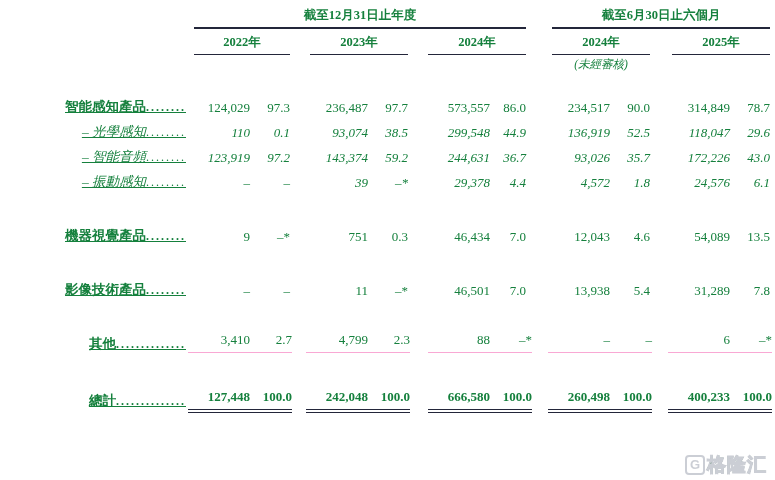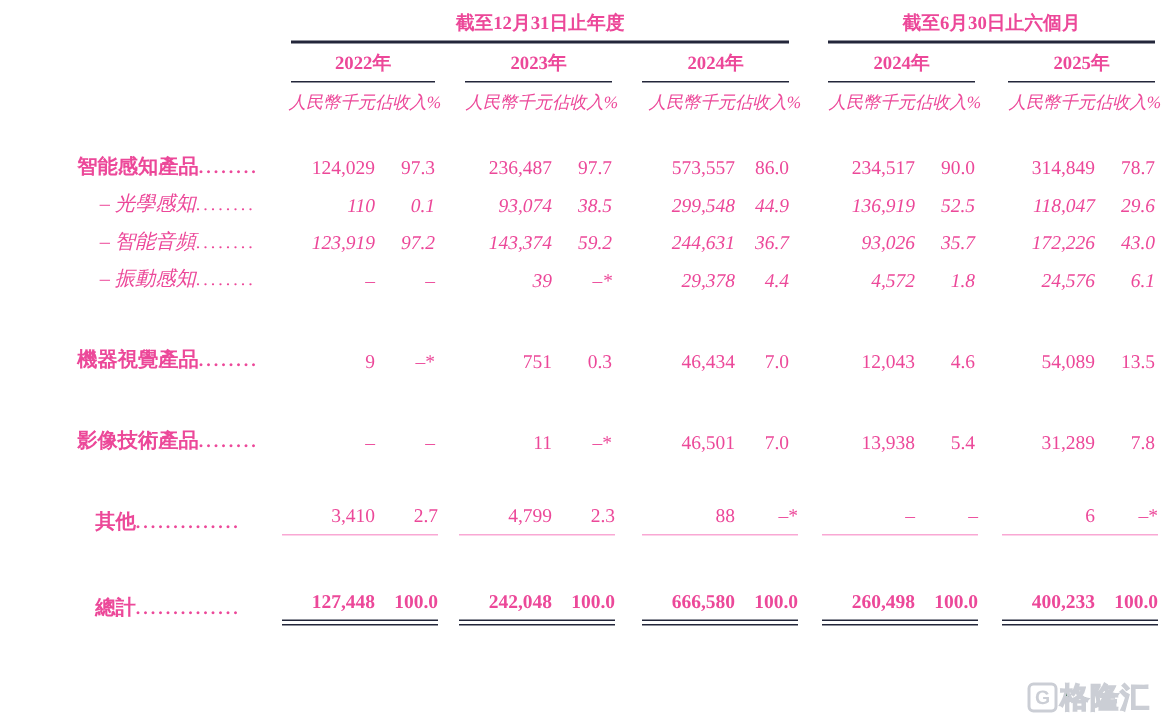--- a/index.html
+++ b/index.html
@@ -12,21 +12,21 @@
   .page {
     position: relative;
     width: 775px; height: 480px;
     color: #1d2133;
   }
   table.fin {
     border-collapse: collapse;
     table-layout: fixed;
     margin: 8px 0 0 38px;
     width: 732px;
-    color: #ec4899;
+    color: #15803d;
   }
   th, td { padding: 0; vertical-align: bottom; }
 
   
   .gline {
     border-bottom: 2px solid #23263a;
     text-align: center;
     font-weight: bold;
     font-size: 12.5px;
     padding-bottom: 5px;
@@ -56,21 +56,22 @@
     white-space: nowrap;
   }
   tr.h-note th { font-style: italic; font-weight: normal; font-size: 11.5px; padding-top: 2px; }
   .note-box { margin-left: 26px; text-align: center; }
 
   
   td.lab {
     font-size: 13.5px;
     white-space: nowrap;
     overflow: hidden;
-    text-align: center;
+    text-align: right;
+    text-decoration: underline;
   }
   .dots { letter-spacing: 2px; font-size: 12px; }
   td.num {
     text-align: right;
     font-size: 13px;
     white-space: nowrap;
   }
   tr.row-main td.lab { font-weight: bold; }
   tr.row-sub td.lab .lab-t { font-style: italic; padding-left: 13px; }
   tr.row-sub td.num { font-style: italic; font-family: Liberation Serif, serif; }
@@ -166,32 +167,26 @@
         <th colspan="2">
             <div class="yline ml20">2024年</div>
           </th>
         <th colspan="2">
             <div class="yline ml26">2024年</div>
           </th>
         <th colspan="2">
             <div class="yline ml22">2025年</div>
           </th>
       </tr>
-      <tr class="h-sub">
-        <th></th>
-        <th>人民幣千元</th>
-        <th>佔收入%</th>
-        <th>人民幣千元</th>
-        <th>佔收入%</th>
-        <th>人民幣千元</th>
-        <th>佔收入%</th>
-        <th>人民幣千元</th>
-        <th>佔收入%</th>
-        <th>人民幣千元</th>
-        <th>佔收入%</th>
+      <tr class="h-note">
+        <th colspan="7"></th>
+        <th colspan="2">
+            <div class="note-box">(未經審核)</div>
+          </th>
+        <th colspan="2"></th>
       </tr>
     </thead>
     <tbody>
       <tr class="row-main row-first">
         <td class="lab"><span class="lab-t">智能感知產品</span><span class="dots">........</span></td>
         <td class="num">124,029</td>
         <td class="num">97.3</td>
         <td class="num">236,487</td>
         <td class="num">97.7</td>
         <td class="num">573,557</td>

